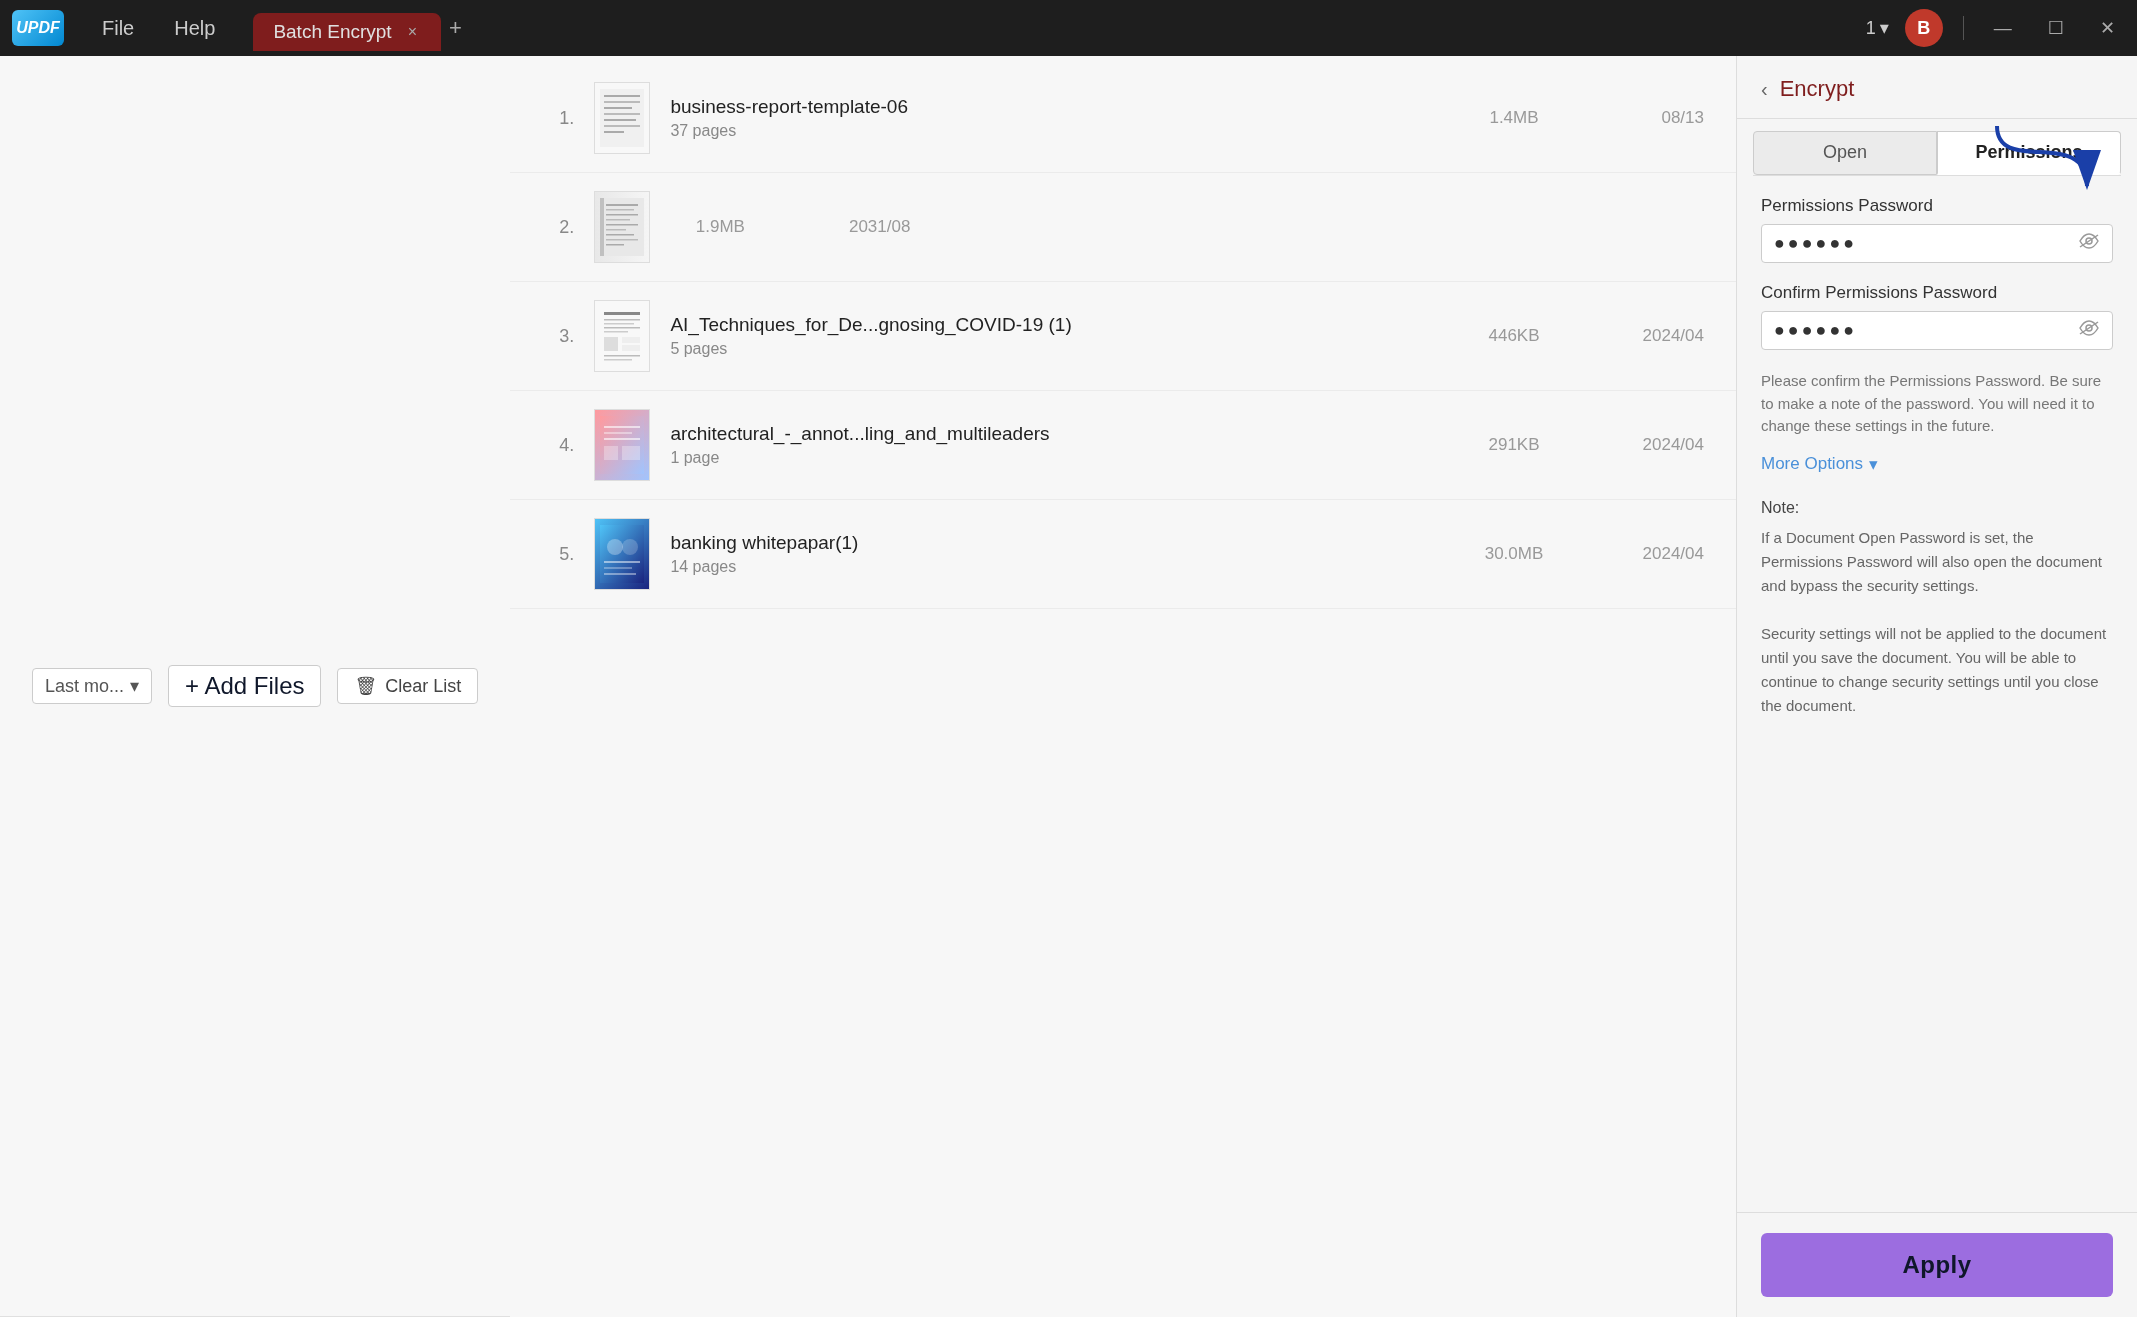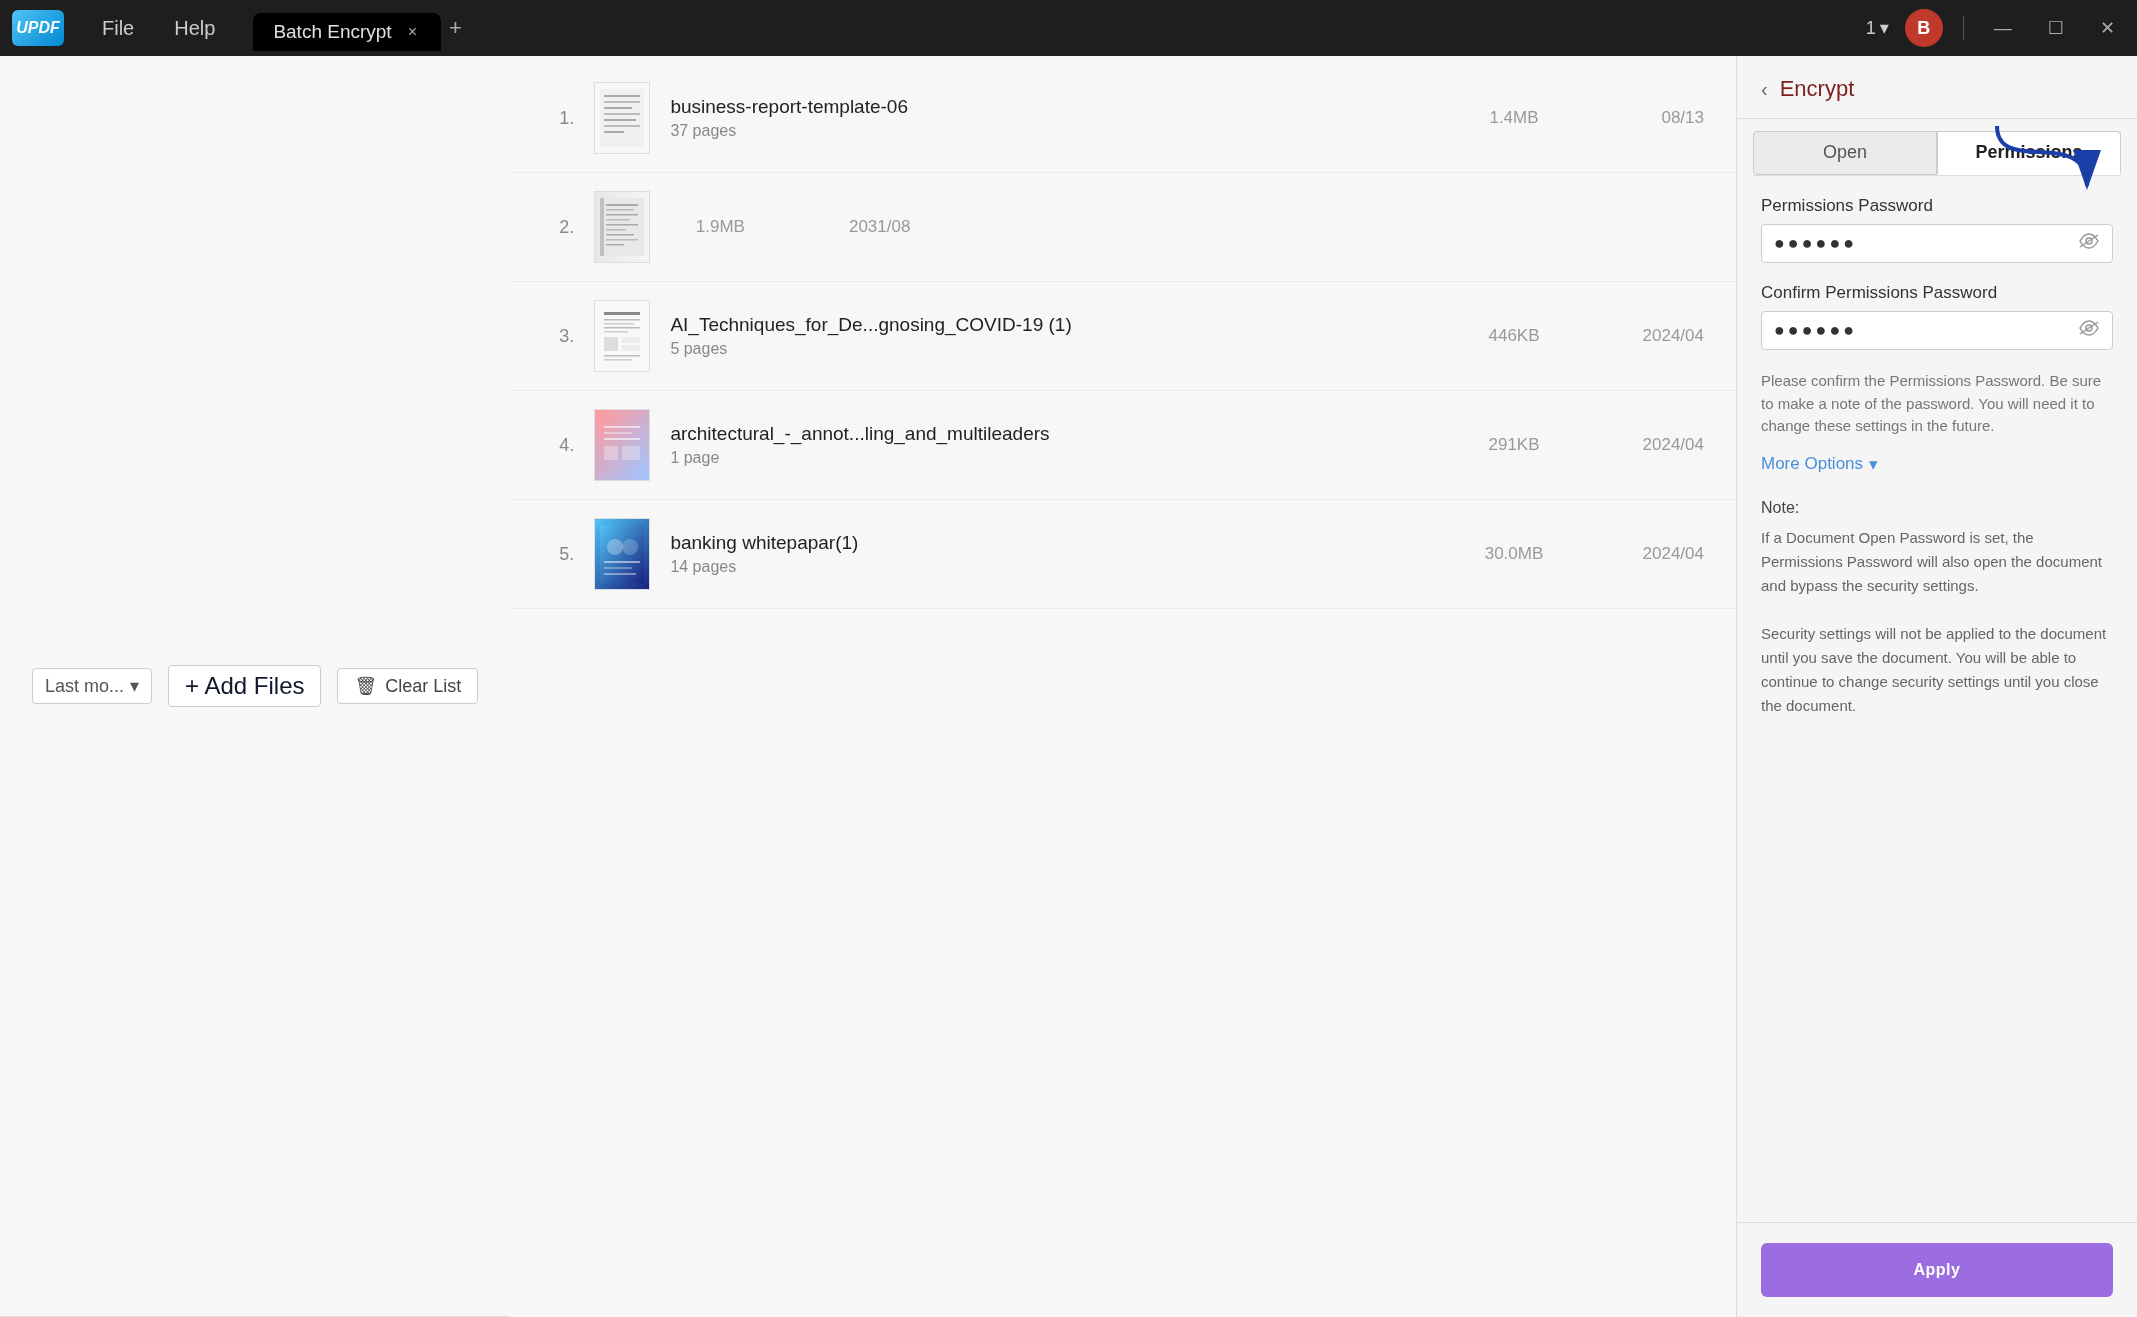--- a/index.html
+++ b/index.html
@@ -52,21 +52,21 @@
       padding: 6px 18px;
       border-radius: 4px;
       cursor: pointer;
     }
     .tab-area {
       display: flex;
       align-items: center;
       flex: 1;
     }
     .tab {
-      background: #000000;
+      background: #7f1d1d;
       color: #e0e0e0;
       padding: 8px 20px;
       border-radius: 8px 8px 0 0;
       display: flex;
       align-items: flex-start;
       gap: 12px;
       font-size: 19px;
       position: relative;
       top: 4px;
     }
@@ -369,25 +369,25 @@
       margin-bottom: 6px;
     }
 
     .apply-btn-area {
       padding: 20px 24px;
       border-top: 1px solid #ddd;
     }
     .apply-btn {
       width: 100%;
       background: #9c6de0;
-      color: #ffffff;
+      color: #0f172a;
       border: none;
       border-radius: 6px;
       padding: 18px;
-      font-size: 16px;
+      font-size: 24px;
       font-weight: 600;
       cursor: pointer;
       letter-spacing: 0.5px;
     }
 
     
     .arrow-overlay {
       position: absolute;
       top: 60px;
       right: 30px;

